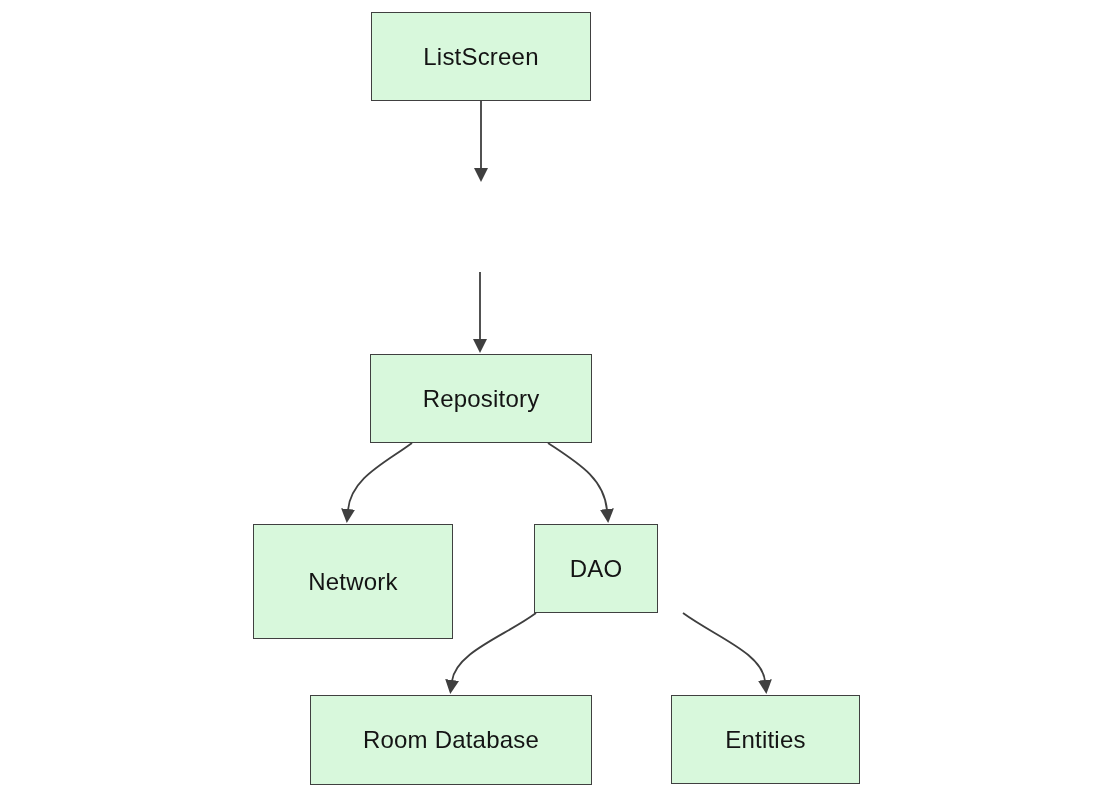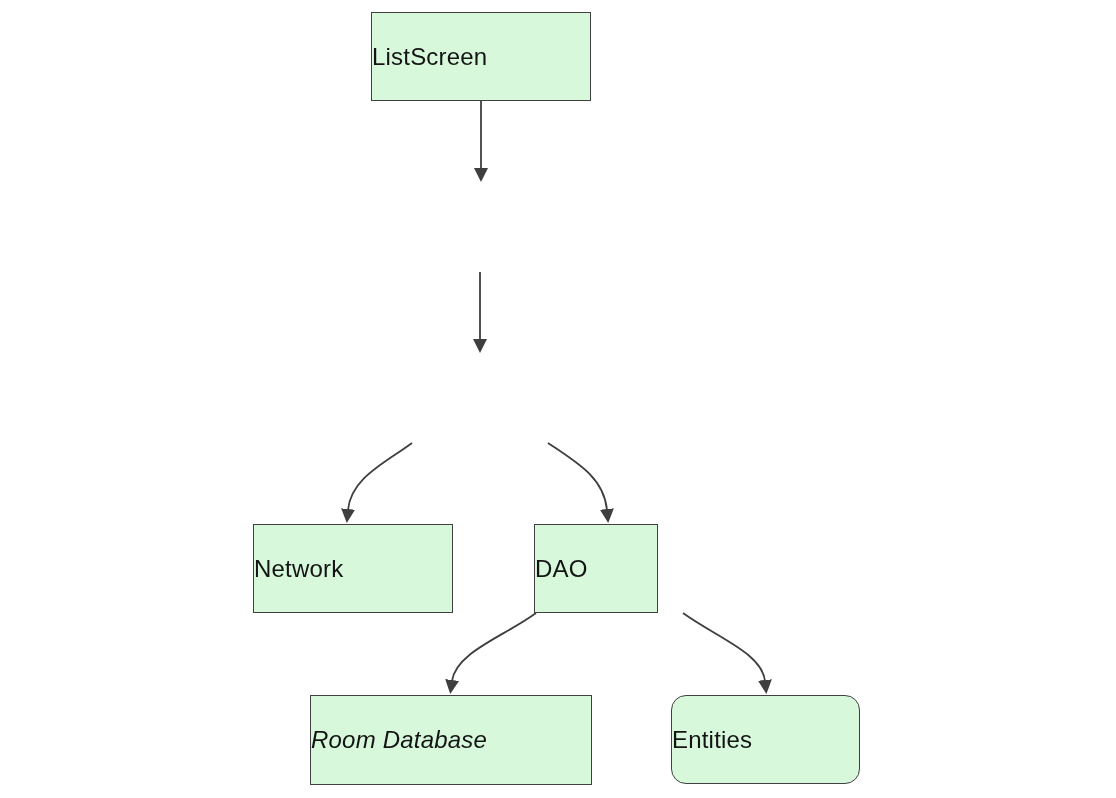--- a/index.html
+++ b/index.html
@@ -22,21 +22,21 @@
     width: 1116px;
     height: 798px;
   }
   .node {
     position: absolute;
     box-sizing: border-box;
     background: #d8f8dc;
     border: 1.5px solid #404040;
     display: flex;
     align-items: center;
-    justify-content: flex-start;
+    justify-content: center;
     font-size: 24px;
     color: #141414;
     white-space: nowrap;
     letter-spacing: 0.2px;
   }
   path.edge {
     fill: none;
     stroke: #3f3f3f;
     stroke-width: 1.8px;
   }
@@ -58,30 +58,33 @@
     <path class="edge" d="M548,443 C578,463 604,478 607,510" marker-end="url(#arrowhead)"></path>
     <path class="edge" d="M536,613 C505,636 456,652 452,681" marker-end="url(#arrowhead)"></path>
     <path class="edge" d="M683,613 C716,637 762,653 765,681" marker-end="url(#arrowhead)"></path>
   </svg>
 
   <div class="node" style="left:371px; top:12px;  width:220px; height:89px;">
     <span>ListScreen</span>
   </div>
 
 
+  <div class="node" style="left:370px; top:354px; width:222px; height:89px;">
+    <span>Repository</span>
+  </div>
 
-  <div class="node" style="left:253px; top:524px; width:200px; height:89px;">
+  <div class="node" style="left:253px; top:524px; width:200px; height:115px;">
     <span>Network</span>
   </div>
 
   <div class="node" style="left:534px; top:524px; width:124px; height:89px;">
     <span>DAO</span>
   </div>
 
-  <div class="node" style="left:310px; top:695px; width:282px; height:90px;font-style:italic;">
+  <div class="node" style="left:310px; top:695px; width:282px; height:90px;">
     <span>Room Database</span>
   </div>
 
-  <div class="node" style="left:671px; top:695px; width:189px; height:89px;border-radius:15px;">
+  <div class="node" style="left:671px; top:695px; width:189px; height:89px;">
     <span>Entities</span>
   </div>
 
 </div>
 
 </body></html>

